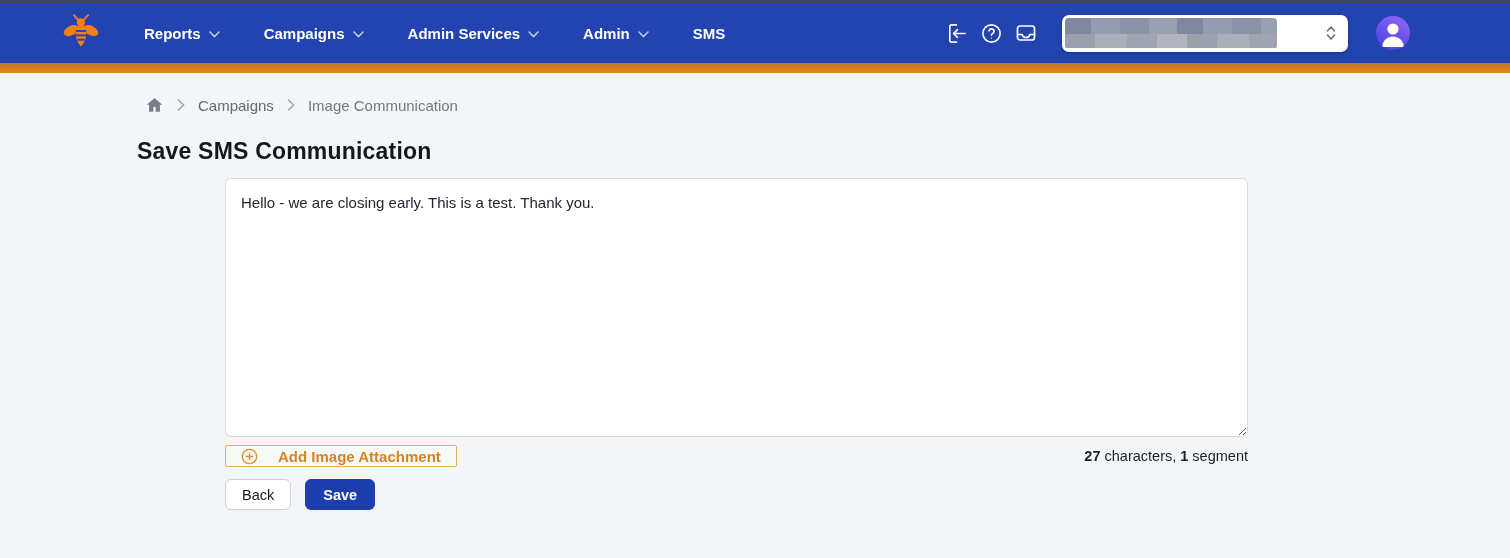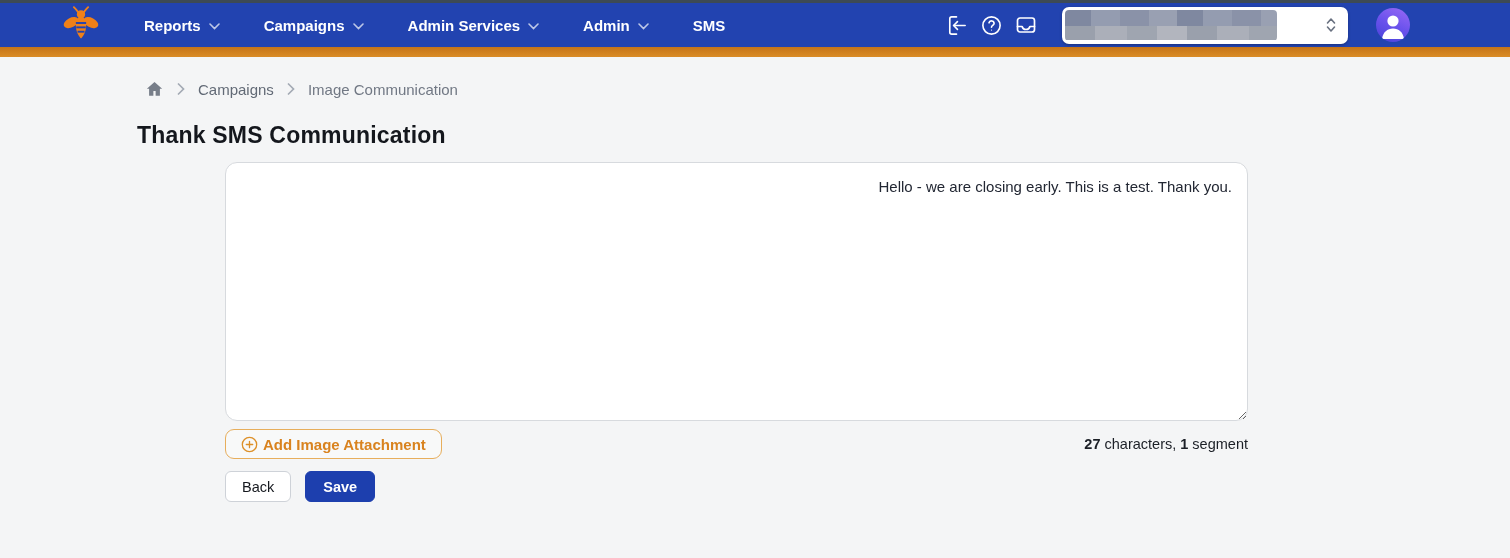--- a/index.html
+++ b/index.html
@@ -13,21 +13,21 @@
   html,body{margin:0;padding:0}
   body{
     width:1510px;height:558px;overflow:hidden;
     background:var(--background);
     font-family:"Liberation Sans",sans-serif;
     -webkit-font-smoothing:antialiased;
   }
   
   .top-strip{height:3px;background:#3d4a55}
   .navbar{
-    height:44px;background:var(--navbar);
+    height:60px;background:var(--navbar);
     display:flex;align-items:center;padding-left:62px;
   }
   .brand{display:flex;align-items:center;margin-right:44px;cursor:pointer}
   .nav-links{display:flex;align-items:center;gap:44px}
   .nav-link{
     display:flex;align-items:center;gap:8px;
     color:#fff;font-weight:700;font-size:15px;cursor:pointer;white-space:nowrap;
   }
   .nav-link .chev{display:flex;align-items:center;margin-top:2px}
   .nav-right{margin-left:auto;display:flex;align-items:center;padding-right:100px}
@@ -68,29 +68,29 @@
   .breadcrumb .home{display:flex;align-items:center;cursor:pointer}
   .breadcrumb .sep{display:flex;align-items:center}
   .breadcrumb .crumb{color:#626a76;cursor:pointer}
   .breadcrumb .current{color:#717884;cursor:default}
   h1.page-title{
     margin:24px 0 0 137px;font-size:23px;font-weight:700;color:#14171d;letter-spacing:.2px;
   }
   .form-wrap{margin:13px 0 0 225px;width:1023px}
   textarea.message{
     display:block;width:1023px;height:259px;
-    border:1px solid #d7dade;border-radius:12px;background:#fff;
+    border:1px solid #d7dade;border-radius:6px;background:#fff;
     padding:13px 15px;font-family:"Liberation Sans",sans-serif;font-size:15px;color:#222733;
-    resize:both;outline:none;line-height:1.45;text-align:right;
+    resize:both;outline:none;line-height:1.45;
   }
   .row-attach{display:flex;justify-content:space-between;align-items:center;margin-top:8px}
   .add-image-btn{
-    display:flex;align-items:center;gap:5px;
-    padding:6px 15px;height:30px;
-    background:rgba(255,255,255,.4);border:1px solid #e7ae5c;border-radius:9px;
+    display:flex;align-items:center;gap:20px;
+    padding:6px 15px;height:22px;
+    background:rgba(255,255,255,.4);border:1px solid #e7ae5c;border-radius:2px;
     color:#d9831f;font-weight:600;font-size:15px;cursor:pointer;font-family:inherit;
   }
   .counter{font-size:14.5px;color:#1b1f26}
   .counter b{font-weight:700}
   .row-actions{display:flex;justify-content:flex-start;gap:14px;margin-top:12px}
   .btn{
     height:31px;padding:0 16px;border-radius:6px;font-size:14.5px;
     font-family:inherit;cursor:pointer;display:flex;align-items:center;
   }
   .btn-back{background:#fff;border:1px solid #ced2d8;color:#15181e;font-weight:400}
@@ -222,21 +222,21 @@
     </span>
     <span class="crumb">Campaigns</span>
     <span class="sep">
       <svg width="8" height="12" viewBox="0 0 8 12">
           <path d="M1.5 1l5 5-5 5" stroke="#a3aab4" stroke-width="1.7" fill="none" stroke-linecap="round"></path>
         </svg>
     </span>
     <span class="current">Image Communication</span>
   </div>
 
-  <h1 class="page-title">Thank SMS Communication</h1>
+  <h1 class="page-title">Save SMS Communication</h1>
 
   <section class="form-wrap">
     <textarea class="message" spellcheck="false" style="">Hello - we are closing early. This is a test. Thank you.</textarea>
 
     <div class="row-attach">
       <button class="add-image-btn">
         <span style="display:flex">
           <svg width="17" height="17" viewBox="0 0 18 18" fill="none" stroke="#dd9028" stroke-width="1.4" stroke-linecap="round">
             <circle cx="9" cy="9" r="7.6"></circle>
             <path d="M9 5.6v6.8M5.6 9h6.8"></path>

